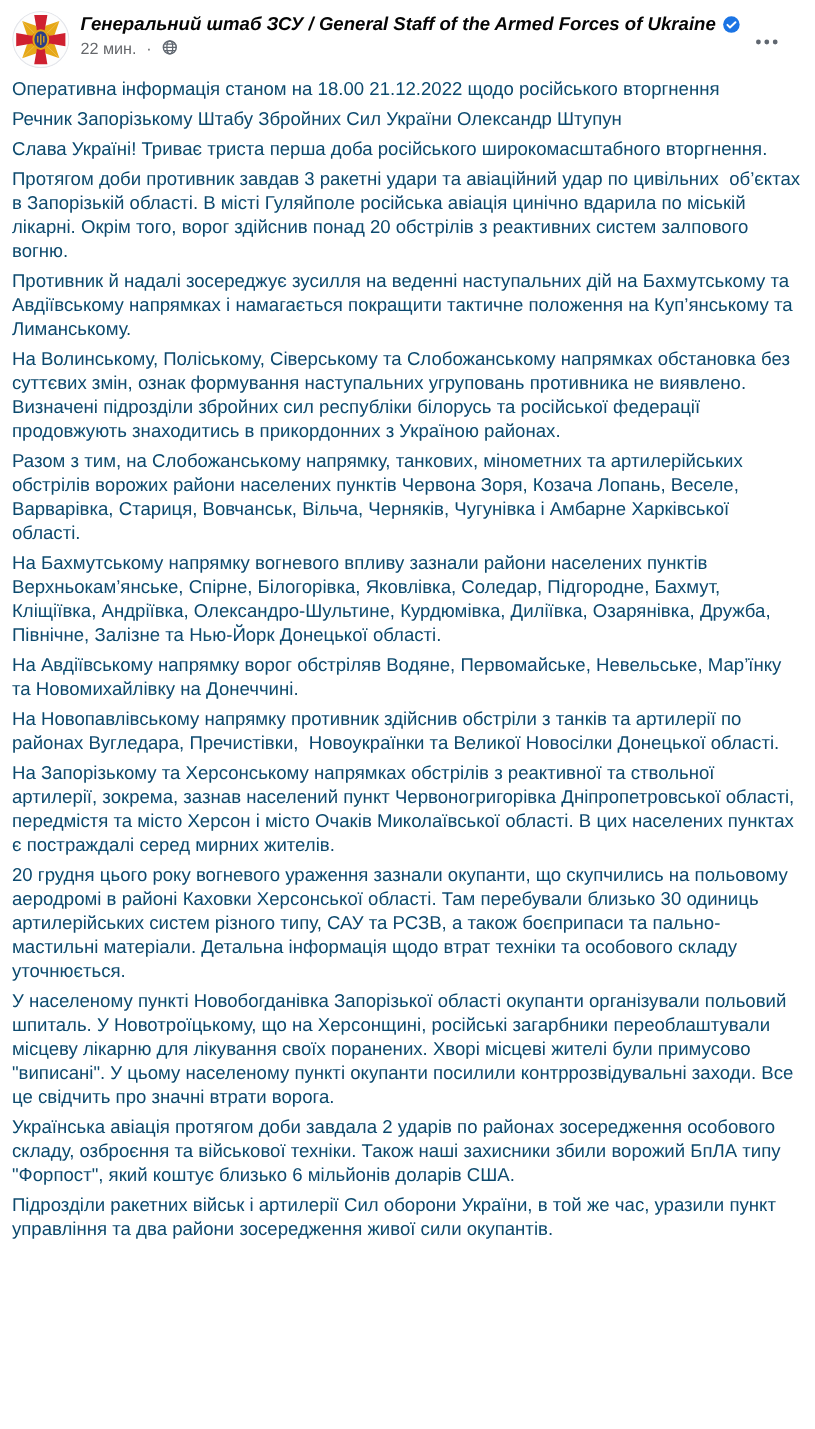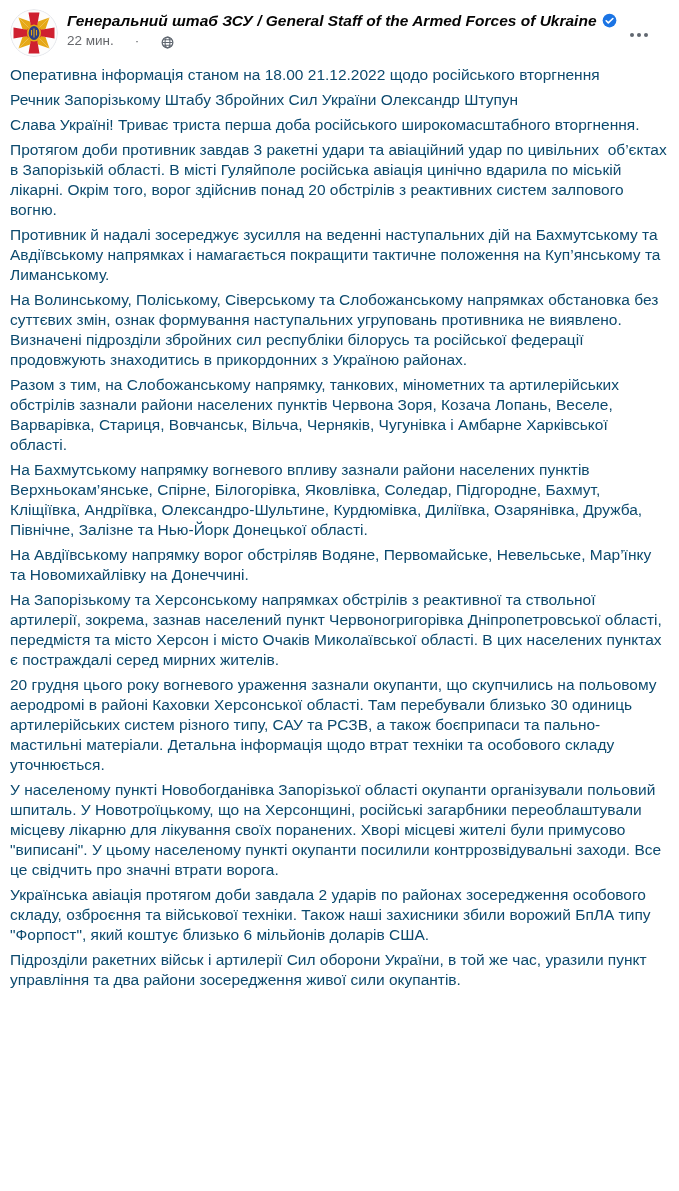--- a/index.html
+++ b/index.html
@@ -40,22 +40,22 @@
     font-weight: 700;
     color: #050505;
     line-height: 19px;
     white-space: nowrap;
     cursor: pointer;
     font-style: italic;
   }
   .verified-badge { flex: 0 0 auto; display: inline-flex; }
   .meta-row {
     display: flex;
-    align-items: flex-end;
-    gap: 21px;
+    align-items: flex-start;
+    gap: 8px;
     margin-top: 3px;
     font-size: 13.5px;
     color: #65676b;
     line-height: 16px;
   }
   .meta-row .ts { cursor: pointer; }
   .globe-icon { display: inline-flex; margin-left: 1px; }
 
   .menu-button {
     flex: 0 0 auto;
@@ -146,23 +146,24 @@
 
   </div>
 
   <div class="post-body">
     <p>Оперативна інформація станом на 18.00 21.12.2022 щодо російського вторгнення</p>
     <p>Речник Запорізькому Штабу Збройних Сил України Олександр Штупун</p>
     <p>Слава Україні! Триває триста перша доба російського широкомасштабного вторгнення.</p>
     <p>Протягом доби противник завдав 3 ракетні удари та авіаційний удар по цивільних  об’єктах в Запорізькій області. В місті Гуляйполе російська авіація цинічно вдарила по міській лікарні. Окрім того, ворог здійснив понад 20 обстрілів з реактивних систем залпового вогню.</p>
     <p>Противник й надалі зосереджує зусилля на веденні наступальних дій на Бахмутському та Авдіївському напрямках і намагається покращити тактичне положення на Куп’янському та Лиманському.</p>
     <p>На Волинському, Поліському, Сіверському та Слобожанському напрямках обстановка без суттєвих змін, ознак формування наступальних угруповань противника не виявлено. Визначені підрозділи збройних сил республіки білорусь та російської федерації продовжують знаходитись в прикордонних з Україною районах.</p>
-    <p>Разом з тим, на Слобожанському напрямку, танкових, мінометних та артилерійських обстрілів зазнали райони населених пунктів Червона Зоря, Козача Лопань, Веселе, Варварівка, Стариця, Вовчанськ, Вільча, Черняків, Чугунівка і Амбарне Харківської області.</p>
+    <p>Разом з тим, на Слобожанському напрямку, танкових, мінометних та артилерійських обстрілів ворожих райони населених пунктів Червона Зоря, Козача Лопань, Веселе, Варварівка, Стариця, Вовчанськ, Вільча, Черняків, Чугунівка і Амбарне Харківської області.</p>
     <p>На Бахмутському напрямку вогневого впливу зазнали райони населених пунктів Верхньокам’янське, Спірне, Білогорівка, Яковлівка, Соледар, Підгородне, Бахмут, Кліщіївка, Андріївка, Олександро-Шультине, Курдюмівка, Диліївка, Озарянівка, Дружба, Північне, Залізне та Нью-Йорк Донецької області.</p>
     <p>На Авдіївському напрямку ворог обстріляв Водяне, Первомайське, Невельське, Мар’їнку та Новомихайлівку на Донеччині.</p>
+    <p>На Новопавлівському напрямку противник здійснив обстріли з танків та артилерії по районах Вугледара, Пречистівки,  Новоукраїнки та Великої Новосілки Донецької області.</p>
     <p>На Запорізькому та Херсонському напрямках обстрілів з реактивної та ствольної артилерії, зокрема, зазнав населений пункт Червоногригорівка Дніпропетровської області, передмістя та місто Херсон і місто Очаків Миколаївської області. В цих населених пунктах є постраждалі серед мирних жителів.</p>
     <p>20 грудня цього року вогневого ураження зазнали окупанти, що скупчились на польовому аеродромі в районі Каховки Херсонської області. Там перебували близько 30 одиниць артилерійських систем різного типу, САУ та РСЗВ, а також боєприпаси та пально-мастильні матеріали. Детальна інформація щодо втрат техніки та особового складу уточнюється.</p>
     <p>У населеному пункті Новобогданівка Запорізької області окупанти організували польовий шпиталь. У Новотроїцькому, що на Херсонщині, російські загарбники переоблаштували місцеву лікарню для лікування своїх поранених. Хворі місцеві жителі були примусово "виписані". У цьому населеному пункті окупанти посилили контррозвідувальні заходи. Все це свідчить про значні втрати ворога.</p>
     <p>Українська авіація протягом доби завдала 2 ударів по районах зосередження особового складу, озброєння та військової техніки. Також наші захисники збили ворожий БпЛА типу "Форпост", який коштує близько 6 мільйонів доларів США.</p>
     <p>Підрозділи ракетних військ і артилерії Сил оборони України, в той же час, уразили пункт управління та два райони зосередження живої сили окупантів.</p>
   </div>
 
 </div>
 
 </body></html>

